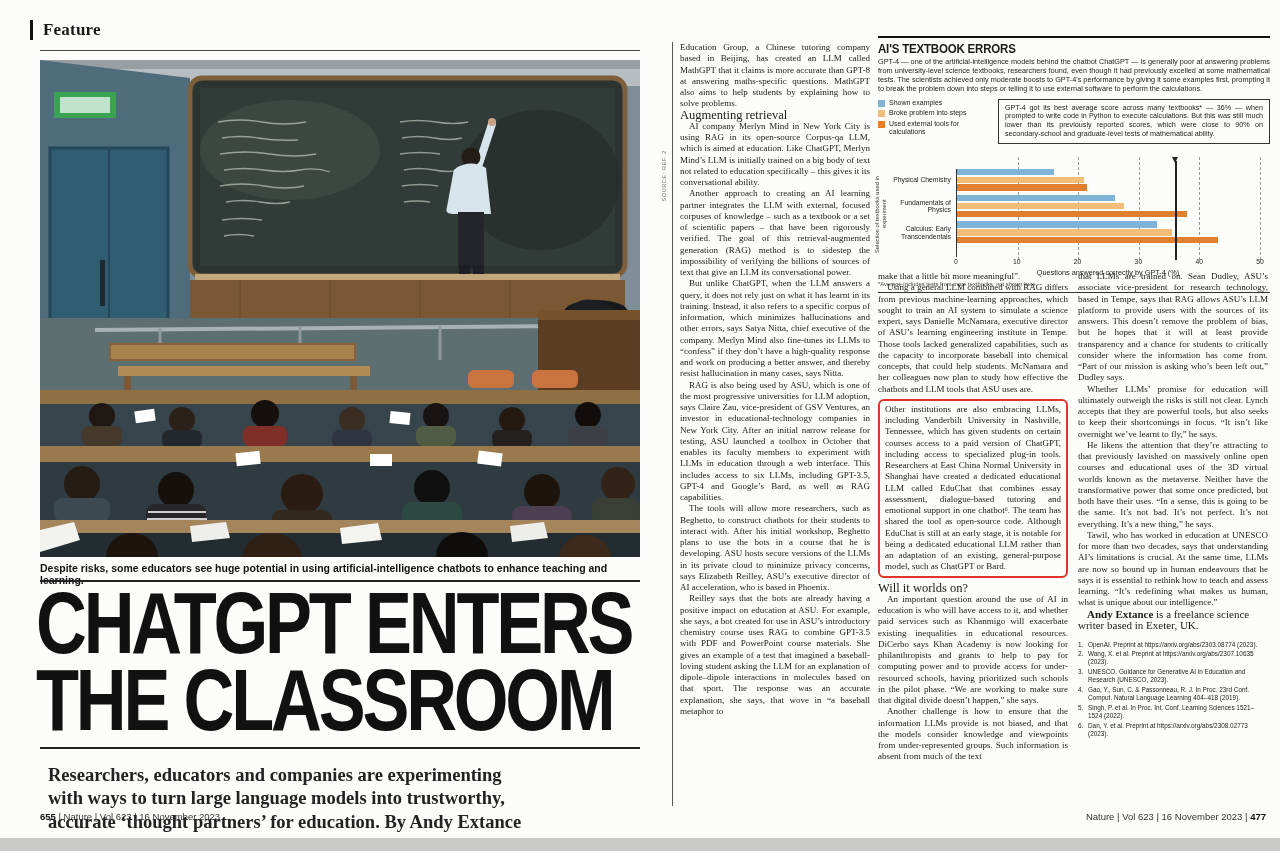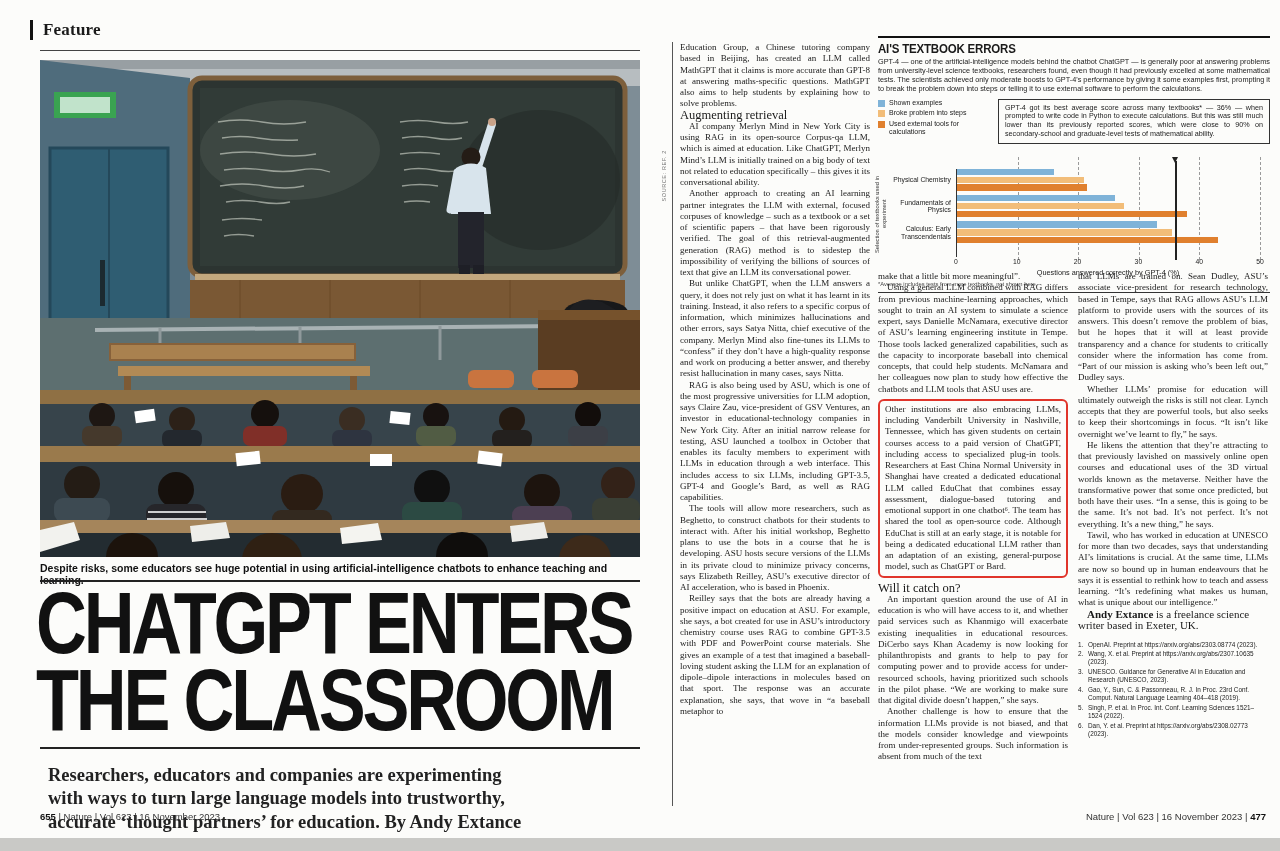--- a/index.html
+++ b/index.html
@@ -294,21 +294,21 @@
       <div class="chart-foot">*Average includes tests from more textbooks, not shown here.</div>
       <div class="chart-botrule"></div>
     </div>
 
     <div class="col col2">
       <p>make that a little bit more meaningful”.</p>
       <p>Using a general LLM combined with RAG differs from previous machine-learning approaches, which sought to train an AI system to simulate a science expert, says Danielle McNamara, executive director of ASU’s learning engineering institute in Tempe. Those tools lacked generalized capabilities, such as the capacity to incorporate baseball into chemical concepts, that could help students. McNamara and her colleagues now plan to study how effective the chatbots and LLM tools that ASU uses are.</p>
       <div class="red-box" style="border-color: rgb(224, 53, 43);">
         <p>Other institutions are also embracing LLMs, including Vanderbilt University in Nashville, Tennessee, which has given students on certain courses access to a paid version of ChatGPT, including access to specialized plug-in tools. Researchers at East China Normal University in Shanghai have created a dedicated educational LLM called EduChat that combines essay assessment, dialogue-based tutoring and emotional support in one chatbot⁶. The team has shared the tool as open-source code. Although EduChat is still at an early stage, it is notable for being a dedicated educational LLM rather than an adaptation of an existing, general-purpose model, such as ChatGPT or Bard.</p>
       </div>
-      <p class="subhead">Will it catch on?</p>
+      <p class="subhead">Will it worlds on?</p>
       <p>An important question around the use of AI in education is who will have access to it, and whether paid services such as Khanmigo will exacerbate existing inequalities in educational resources. DiCerbo says Khan Academy is now looking for philanthropists and grants to help to pay for computing power and to provide access for under-resourced schools, having prioritized such schools in the pilot phase. “We are working to make sure that digital divide doesn’t happen,” she says.</p>
       <p>Another challenge is how to ensure that the information LLMs provide is not biased, and that the models consider knowledge and viewpoints from under-represented groups. Such information is absent from much of the text</p>
     </div>
 
     <div class="col col3">
       <p>that LLMs are trained on. Sean Dudley, ASU’s associate vice-president for research technology, based in Tempe, says that RAG allows ASU’s LLM platform to provide users with the sources of its answers. This doesn’t remove the problem of bias, but he hopes that it will at least provide transparency and a chance for students to critically consider where the information has come from. “Part of our mission is asking who’s been left out,” Dudley says.</p>
       <p>Whether LLMs’ promise for education will ultimately outweigh the risks is still not clear. Lynch accepts that they are powerful tools, but also seeks to keep their shortcomings in focus. “It isn’t like overnight we’ve learnt to fly,” he says.</p>
       <p>He likens the attention that they’re attracting to that previously lavished on massively online open courses and educational uses of the 3D virtual worlds known as the metaverse. Neither have the transformative power that some once predicted, but both have their uses. “In a sense, this is going to be the same. It’s not bad. It’s not perfect. It’s not everything. It’s a new thing,” he says.</p>
       <p>Tawil, who has worked in education at UNESCO for more than two decades, says that understanding AI’s limitations is crucial. At the same time, LLMs are now so bound up in human endeavours that he says it is essential to rethink how to teach and assess learning. “It’s redefining what makes us human, what is unique about our intelligence.”</p>
       <p class="bio"><b>Andy Extance</b><span> is a freelance science writer based in Exeter, UK.</span></p>

